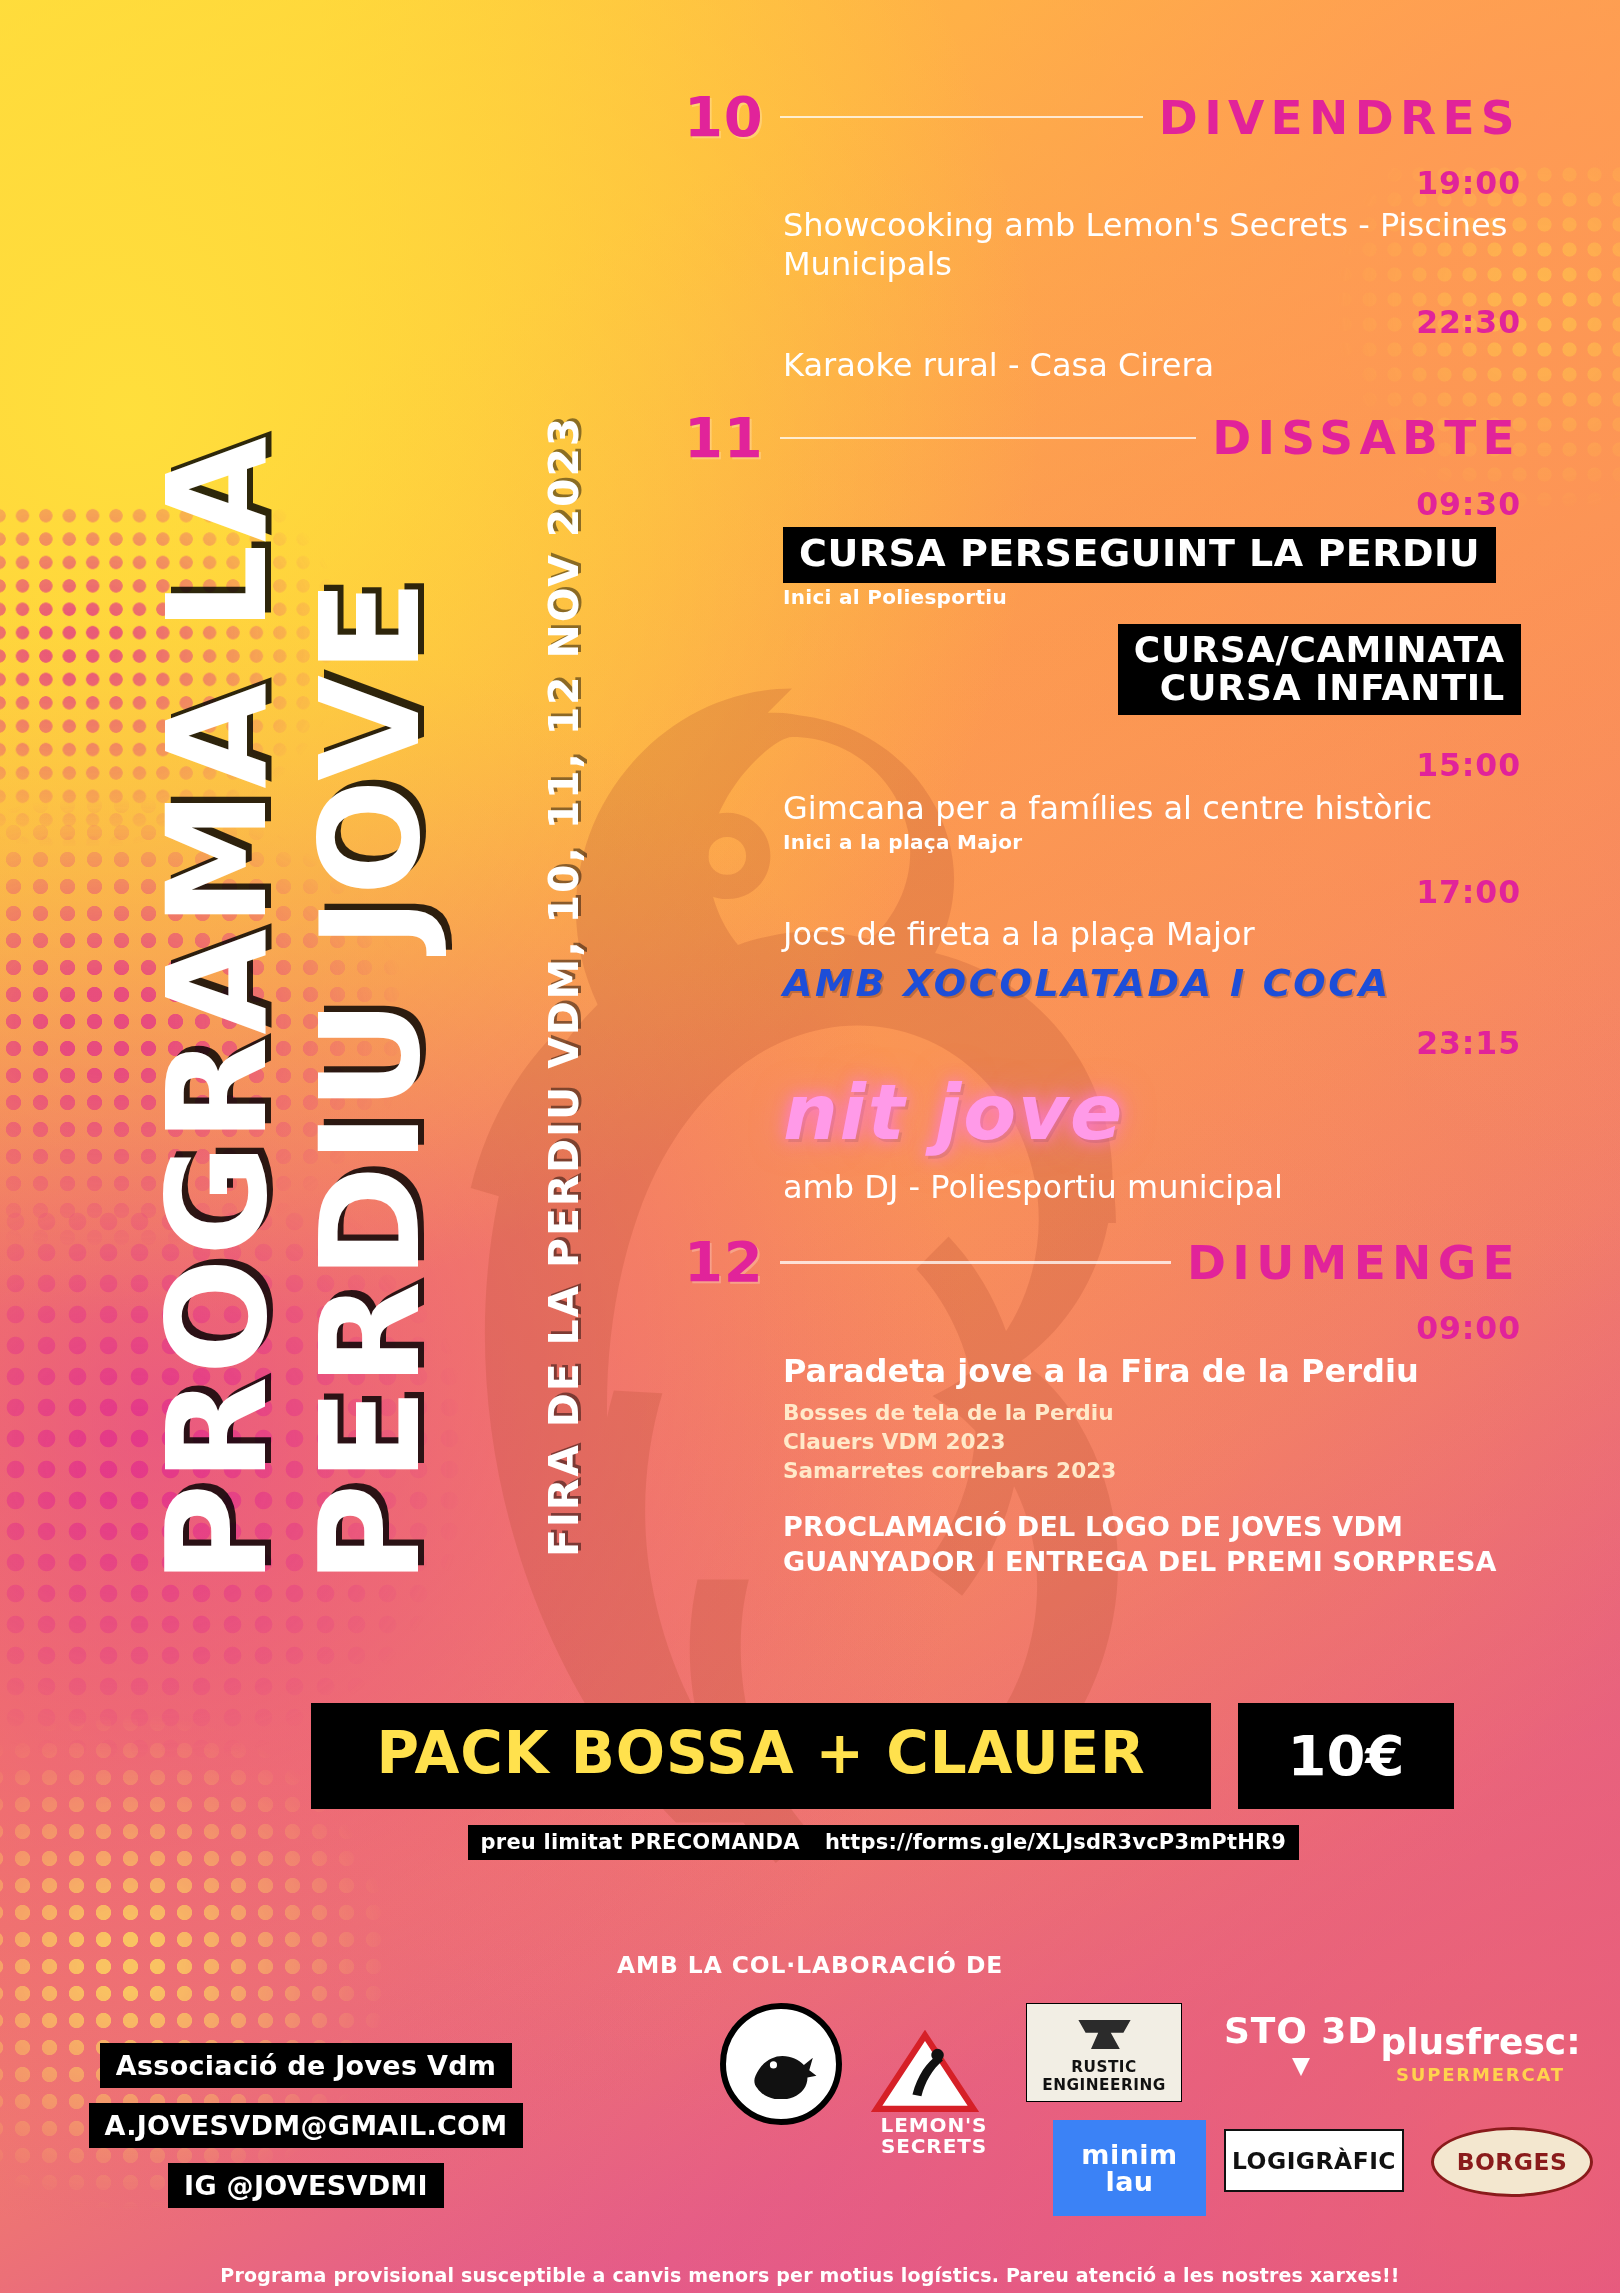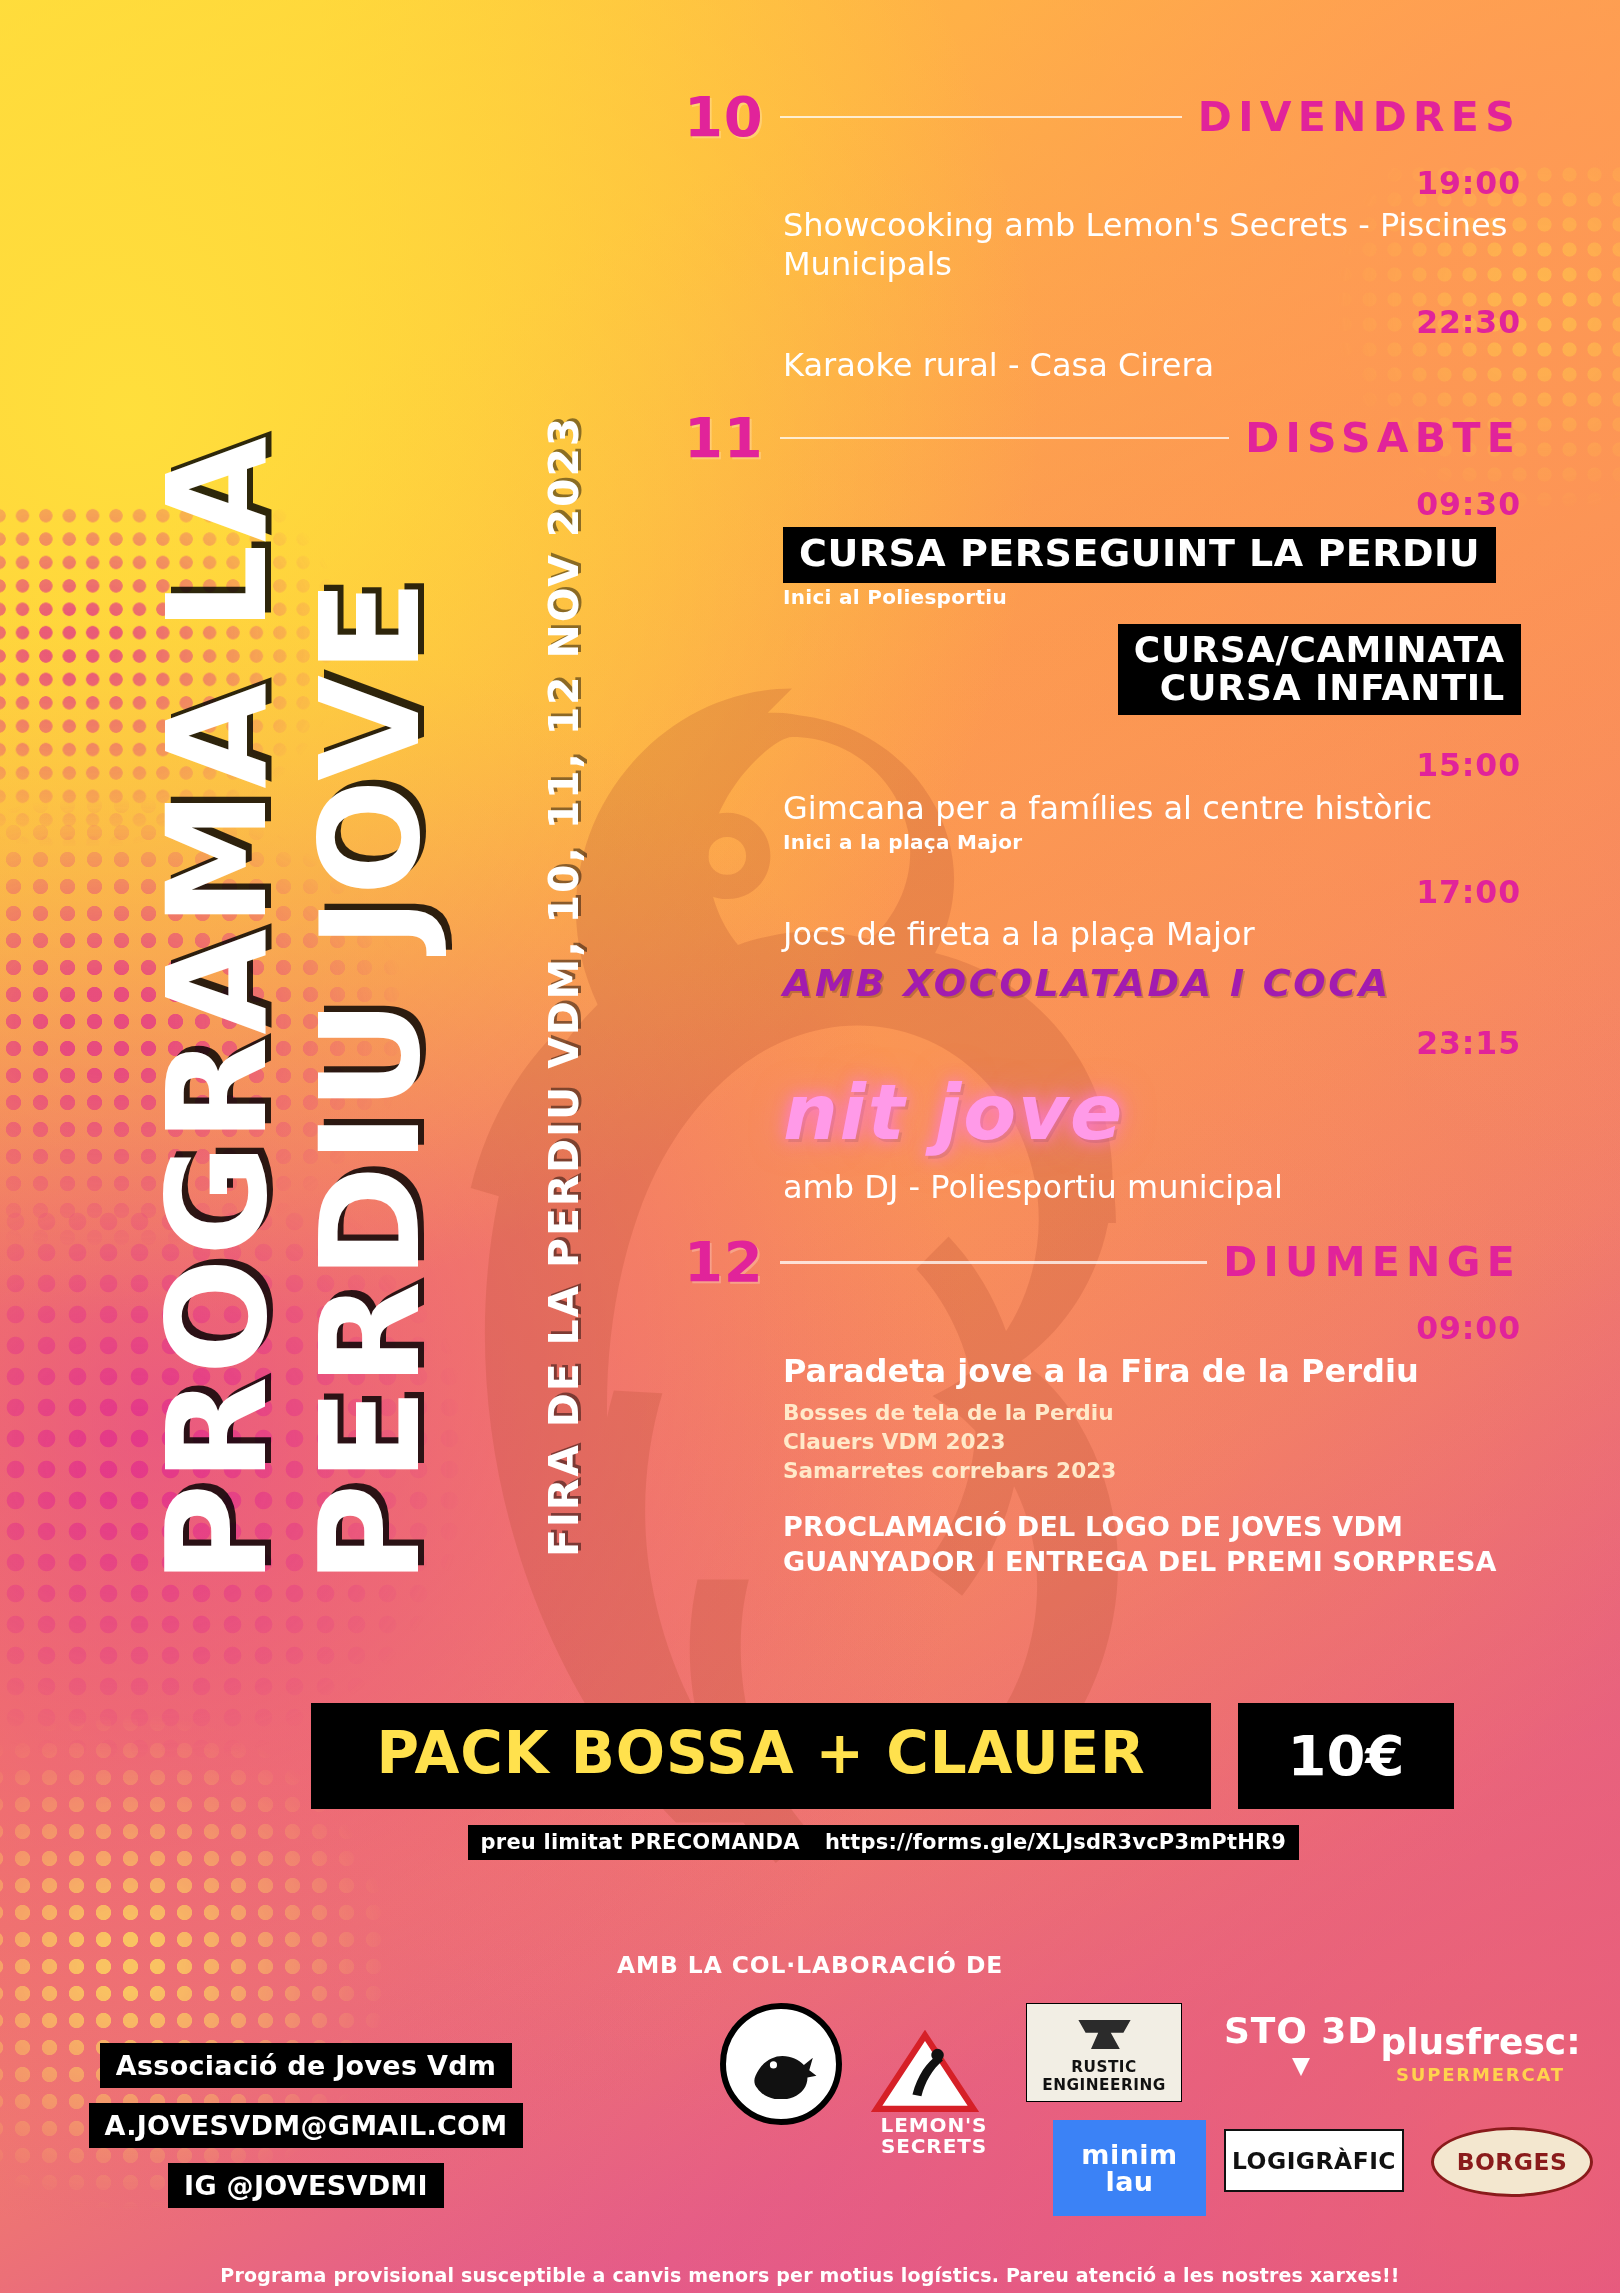--- a/index.html
+++ b/index.html
@@ -115,21 +115,21 @@
     text-shadow: 1.8px 1.8px 0 rgba(255,255,255,0.25);
   }
   .day-rule {
     flex: 1 1 auto;
     height: 2.7px;
     background: rgba(255,255,255,0.75);
   }
   .day-name {
     color: #e1239a;
     font-weight: 900;
-    font-size: 41px;
+    font-size: 47px;
     letter-spacing: 6.3px;
     white-space: nowrap;
   }
   .items { padding-left: 99px; }
   .time {
     color: #e1239a;
     font-weight: 800;
     font-size: 31.5px;
     margin-top: 20px;
     letter-spacing: 0.9px;
@@ -163,21 +163,21 @@
     line-height: 1.05;
   }
   .banner.right {
     text-align: right;
     font-size: 36px;
     letter-spacing: 0.9px;
   }
   .banner-wrap-right { text-align: right; margin-top: 9px; }
 
   .fun-yellow {
-    color: #a21caf;
+    color: #1d4ed8;
     font-weight: 900;
     font-size: 38px;
     letter-spacing: 2.7px;
     margin-top: 7.2px;
     font-family: "DejaVu Sans", sans-serif;
     font-style: italic;
     text-shadow: 1.8px 1.8px 0 rgba(0,0,0,.18);
   }
   .nit-jove {
     color: #ff9ae8;

